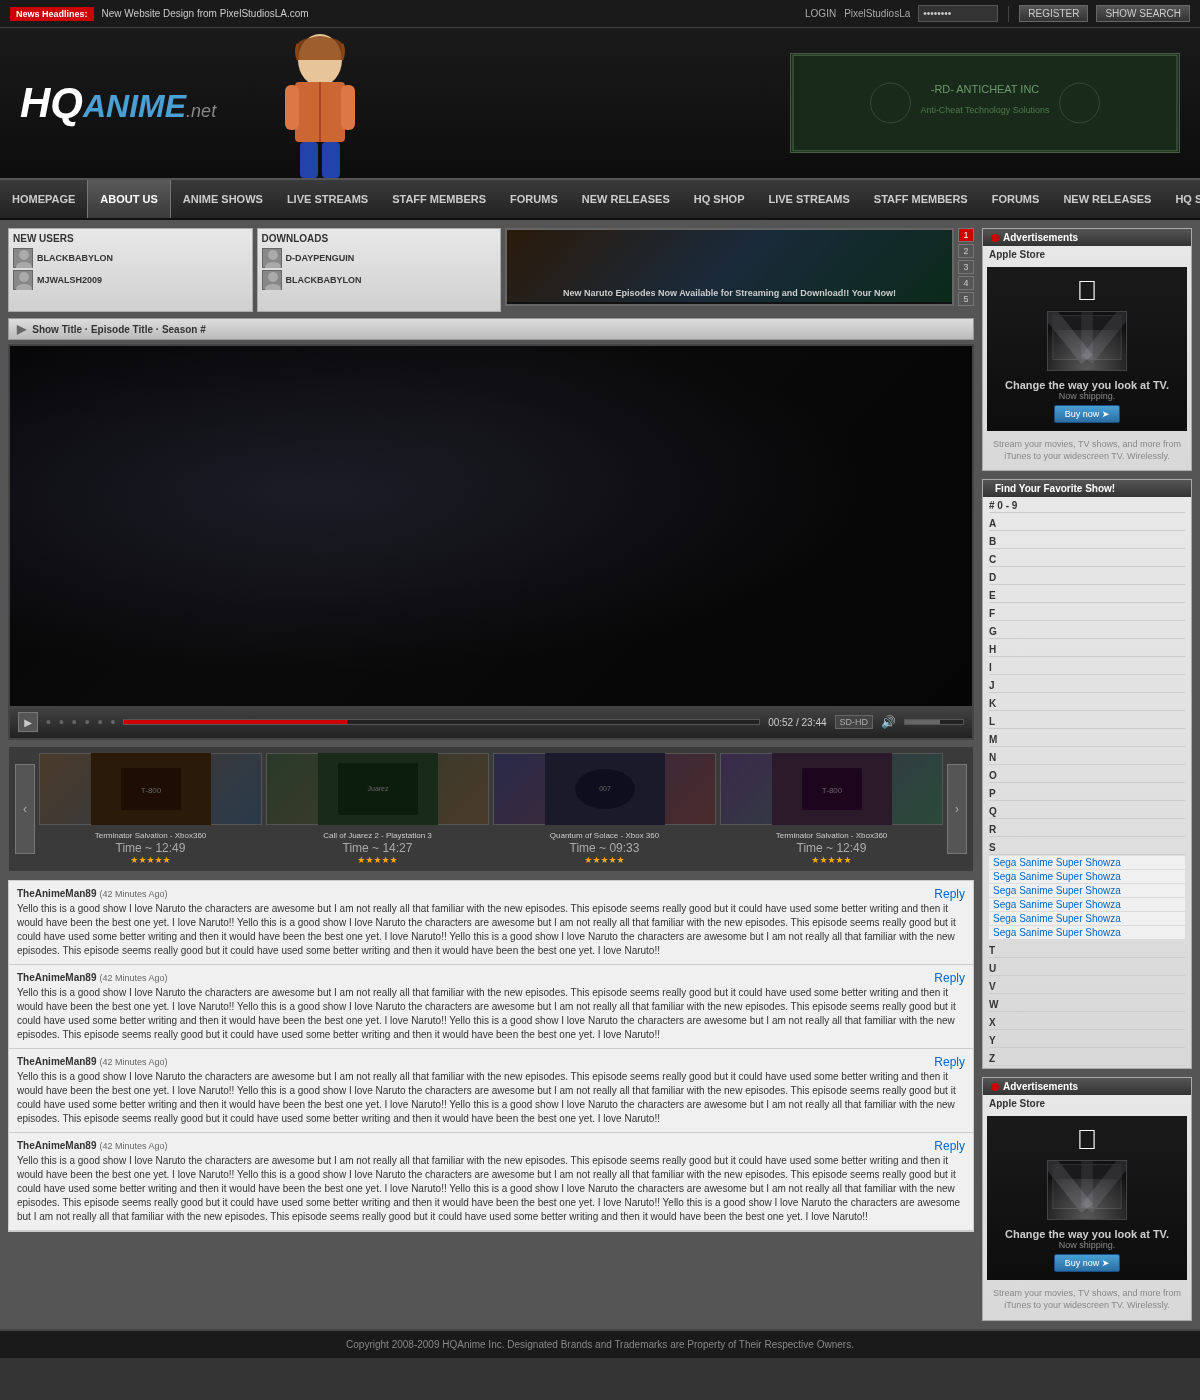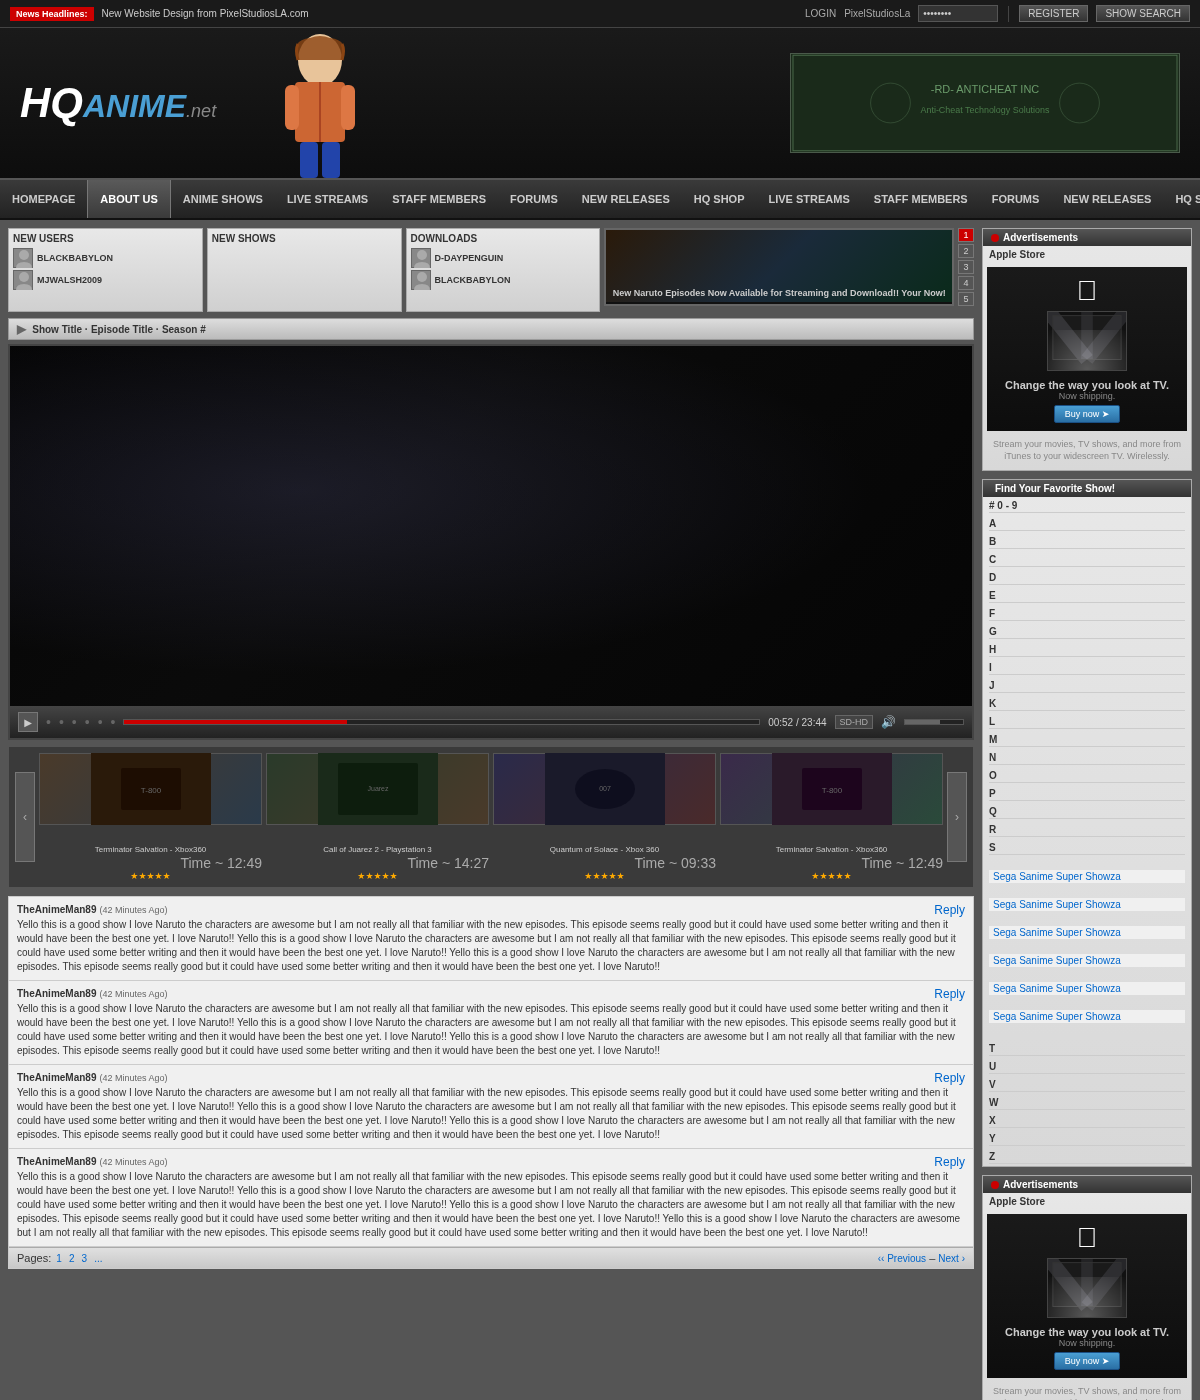--- a/index.html
+++ b/index.html
@@ -59,22 +59,22 @@
     .time-display { color: #ccc; font-size: 10px; white-space: nowrap; }
     .quality-badge { background: #444; border: 1px solid #666; color: #aaa; font-size: 9px; padding: 1px 4px; }
     .volume-bar { width: 60px; height: 6px; background: #222; border: 1px solid #555; }
     .vol-fill { width: 60%; height: 100%; background: #666; }
 
     
     #thumb-strip { display: flex; align-items: center; gap: 4px; margin-bottom: 8px; background: #3a3a3a; padding: 6px; border: 1px solid #555; }
     .thumb-prev, .thumb-next { width: 20px; height: 90px; background: #555; border: 1px solid #777; cursor: pointer; display: flex; align-items: center; justify-content: center; color: #aaa; font-size: 12px; flex-shrink: 0; }
     .thumb-item { flex: 1; text-align: center; }
     .thumb-img { width: 100%; height: 72px; object-fit: cover; background: #222; border: 1px solid #555; display: flex; align-items: center; justify-content: center; color: #666; font-size: 9px; }
-    .thumb-title { font-size: 8px; color: #ccc; margin-top: 20px; line-height: 1.2; }
-    .thumb-time { font-size: 14px; color: #aaa; text-align: right; }
+    .thumb-title { font-size: 8px; color: #ccc; margin-top: 6px; line-height: 1.2; }
+    .thumb-time { font-size: 12px; color: #aaa; }
     .stars { color: #fa0; font-size: 9px; }
 
     
     #comments-section { background: #f0f0f0; border: 1px solid #ccc; }
     .comments-header { background: linear-gradient(to bottom, #e0e0e0, #c8c8c8); border-bottom: 1px solid #aaa; padding: 4px 8px; display: flex; justify-content: space-between; align-items: center; }
     .comments-header .title { font-size: 11px; font-weight: bold; color: #333; }
     .sign-in-link { font-size: 10px; color: #0066cc; cursor: pointer; }
     .comment-entry { border-bottom: 1px solid #ccc; padding: 6px 8px; }
     .comment-user { font-size: 10px; font-weight: bold; color: #333; }
     .comment-time { font-size: 9px; color: #666; }
@@ -98,21 +98,21 @@
     .apple-text { color: #ccc; font-size: 11px; text-align: center; font-weight: bold; margin-top: 4px; }
     .apple-subtext { color: #888; font-size: 9px; text-align: center; }
     .buy-btn { background: linear-gradient(to bottom, #4a9fd4, #2a6fa4); color: #fff; font-size: 9px; padding: 3px 10px; border-radius: 2px; margin-top: 4px; cursor: pointer; border: 1px solid #1a4f84; }
     .stream-text { color: #888; font-size: 9px; text-align: center; margin-top: 4px; line-height: 1.3; }
 
     
     .find-show-box { background: linear-gradient(to bottom, #e8e8e8, #d8d8d8); border: 1px solid #aaa; }
     .find-show-header { background: linear-gradient(to bottom, #555, #333); color: #fff; font-size: 10px; font-weight: bold; padding: 3px 8px; display: flex; align-items: center; gap: 4px; }
     .alpha-section { padding: 2px 6px; }
     .alpha-label { font-size: 10px; font-weight: bold; color: #333; padding: 1px 0; border-bottom: 1px solid #ccc; }
-    .show-link { font-size: 10px; color: #0066cc; padding: 1px 4px; display: block; cursor: pointer; background: #f0f0f0; margin: 15px 0; }
+    .show-link { font-size: 10px; color: #0066cc; padding: 1px 4px; display: block; cursor: pointer; background: #f0f0f0; margin: 1px 0; }
 
     
     #footer { background: #1a1a1a; color: #888; font-size: 10px; padding: 8px 20px; text-align: center; border-top: 2px solid #444; }
 
     
     .thumb-color-1 { background: linear-gradient(135deg, #4a3a2a, #2a3a4a); }
     .thumb-color-2 { background: linear-gradient(135deg, #2a3a2a, #4a3a2a); }
     .thumb-color-3 { background: linear-gradient(135deg, #2a2a4a, #4a2a2a); }
     .thumb-color-4 { background: linear-gradient(135deg, #3a2a4a, #2a4a3a); }
 
@@ -220,23 +220,20 @@
           <div class="user-avatar-sm">
             <svg width="20" height="20">
                 <circle cx="10" cy="7" r="5" fill="#aaa"></circle>
                 <path d="M2 20 Q2 14 10 14 Q18 14 18 20" fill="#aaa"></path>
               </svg>
           </div>
           <span class="user-name-sm">MJWALSH2009</span>
         </div>
       </div>
       <div class="widget-box">
-        <div class="widget-title">NEW SHOWS</div>
-      </div>
-      <div class="widget-box">
         <div class="widget-title">DOWNLOADS</div>
         <div class="widget-user-row">
           <div class="user-avatar-sm">
             <svg width="20" height="20">
                 <circle cx="10" cy="7" r="5" fill="#aaa"></circle>
                 <path d="M2 20 Q2 14 10 14 Q18 14 18 20" fill="#aaa"></path>
               </svg>
           </div>
           <span class="user-name-sm">D-DAYPENGUIN</span>
         </div>
@@ -388,34 +385,20 @@
 
       <div class="comment-entry">
         <div>
           <span class="comment-reply">Reply</span>
           <span class="comment-user">TheAnimeMan89</span>
           <span class="comment-time">(42 Minutes Ago)</span>
         </div>
         <div class="comment-text">Yello this is a good show I love Naruto the characters are awesome but I am not really all that familiar with the new episodes. This episode seems really good but it could have used some better writing and then it would have been the best one yet. I love Naruto!! Yello this is a good show I love Naruto the characters are awesome but I am not really all that familiar with the new episodes. This episode seems really good but it could have used some better writing and then it would have been the best one yet. I love Naruto!! Yello this is a good show I love Naruto the characters are awesome but I am not really all that familiar with the new episodes. This episode seems really good but it could have used some better writing and then it would have been the best one yet. I love Naruto!! Yello this is a good show I love Naruto the characters are awesome but I am not really all that familiar with the new episodes. This episode seems really good but it could have used some better writing and then it would have been the best one yet. I love Naruto!!</div>
       </div>
 
-      <div class="pages-bar">
-        <div>
-          <span>Pages:</span>
-          <a class="page-link">1</a>
-          <a class="page-link">2</a>
-          <a class="page-link">3</a>
-          <span class="page-link">...</span>
-        </div>
-        <div>
-          <a class="nav-arrows">‹‹ Previous</a>
-          <span> – </span>
-          <a class="nav-arrows">Next ›</a>
-        </div>
-      </div>
     </div>
   </div>
 
   <div id="sidebar">
 
     <div class="sidebar-box">
       <div class="sidebar-box-header">
         <span class="dot"></span>
         <span>Advertisements</span>
       </div>

